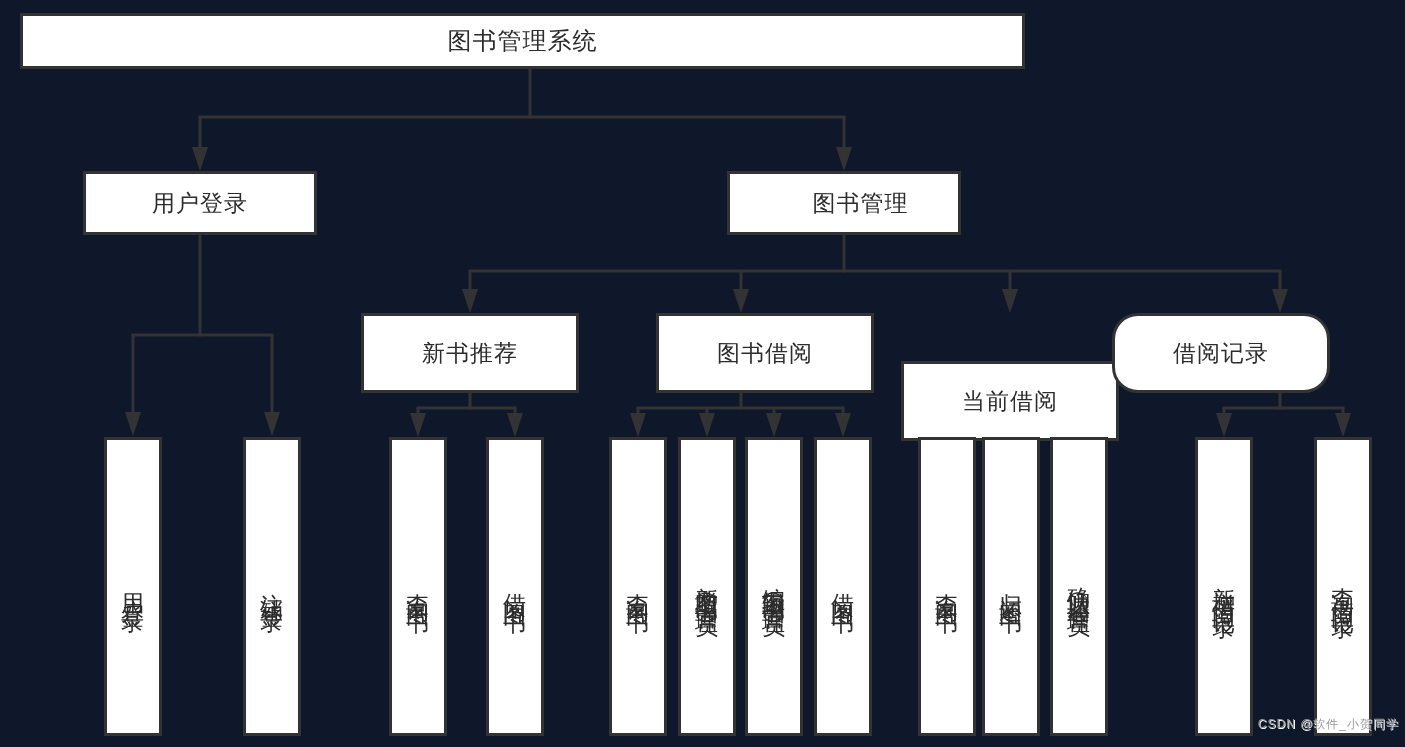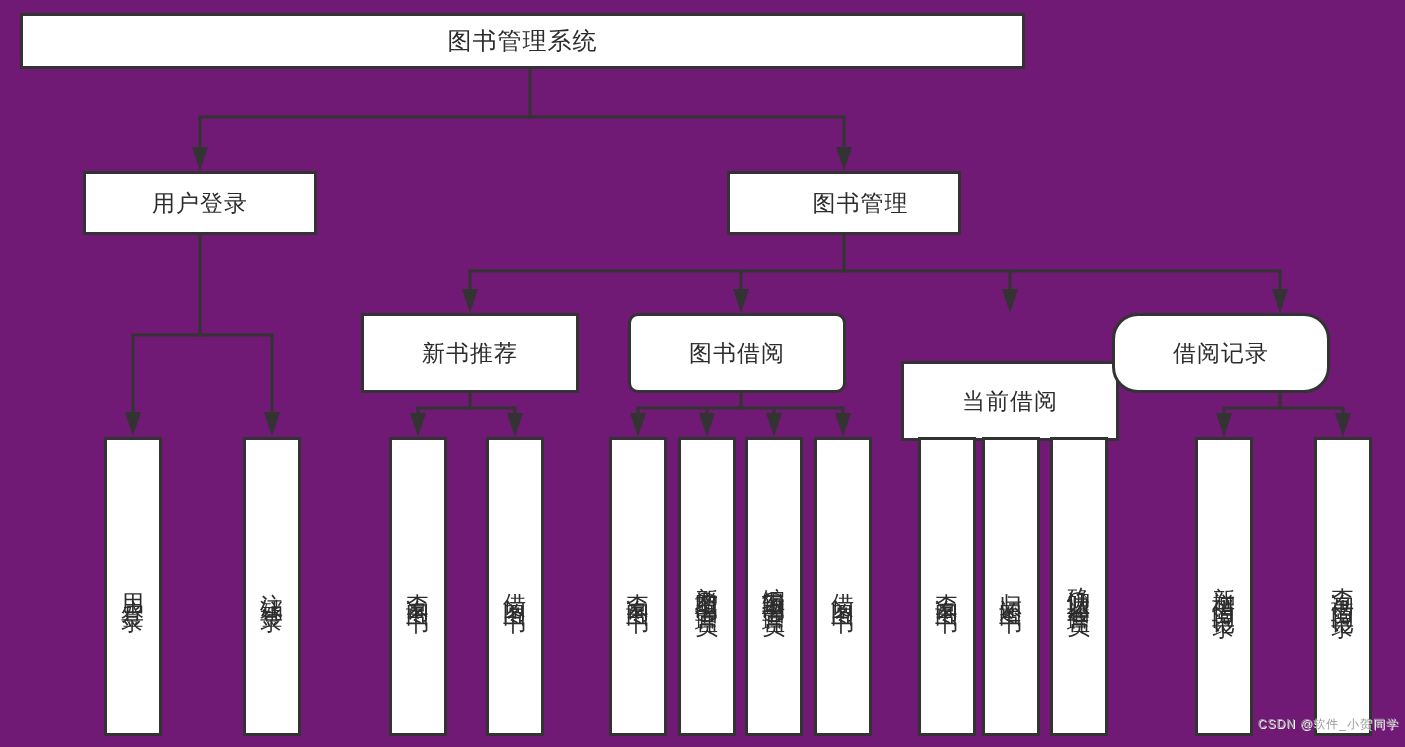--- a/index.html
+++ b/index.html
@@ -1,19 +1,19 @@
 <!DOCTYPE html>
 <html><head>
 <meta charset="utf-8">
 <style>
   html,body{margin:0;padding:0;background:#fff;}
   #canvas{
     position:relative;
     width:1405px;height:747px;
-    background:#701a75;
+    background:#0f172a;
     font-family:"Liberation Sans","DejaVu Sans",sans-serif;
     overflow:hidden;
   }
   #connectors{position:absolute;left:0;top:0;z-index:1;}
   .node{
     position:absolute;
     box-sizing:border-box;
     background:#fff;
     border:3px solid #333;
     display:flex;
@@ -126,21 +126,21 @@
       <polygon points="1335,413 1351,413 1343,437" stroke="none"></polygon>
     </g>
   </svg>
 
   <div class="node node-h node-root" style="left:20px;top:13px;width:1005px;height:56px;">图书管理系统</div>
 
   <div class="node node-h lvl2" style="left:83px;">用户登录</div>
   <div class="node node-h lvl2" style="left:727px;padding-left:33px;">图书管理</div>
 
   <div class="node node-h lvl3" style="left:361px;">新书推荐</div>
-  <div class="node node-h lvl3" style="left:628px;border-radius:10px;">图书借阅</div>
+  <div class="node node-h lvl3" style="left:656px;">图书借阅</div>
   <div class="node node-h lvl3" style="left:901px;margin-top:48px;">当前借阅</div>
   <div class="node node-h lvl3" style="left:1112px;border-radius:26px;">借阅记录</div>
 
   <div class="node node-v leaf" style="left:104px;">用户登录</div>
   <div class="node node-v leaf" style="left:243px;">注销登录</div>
 
   <div class="node node-v leaf" style="left:389px;">查询图书</div>
   <div class="node node-v leaf" style="left:486px;">借阅图书</div>
 
   <div class="node node-v leaf" style="left:609px;">查询图书</div>

